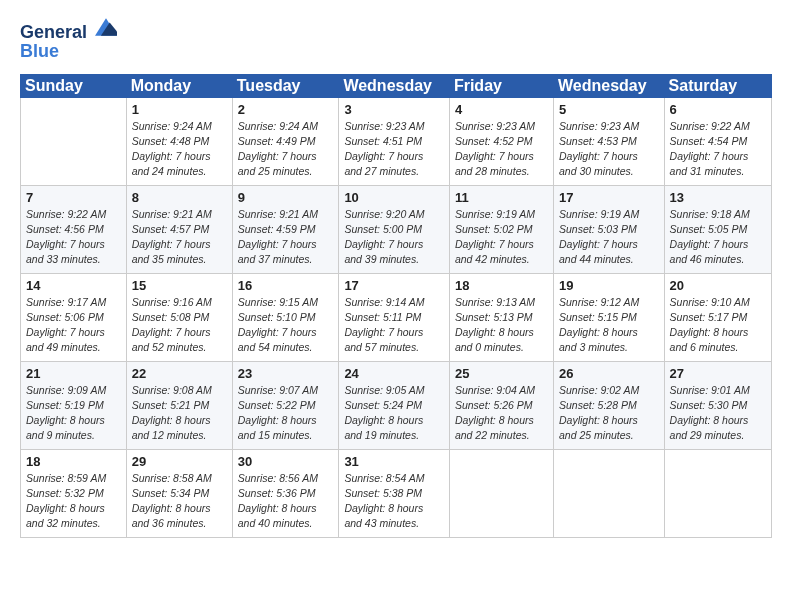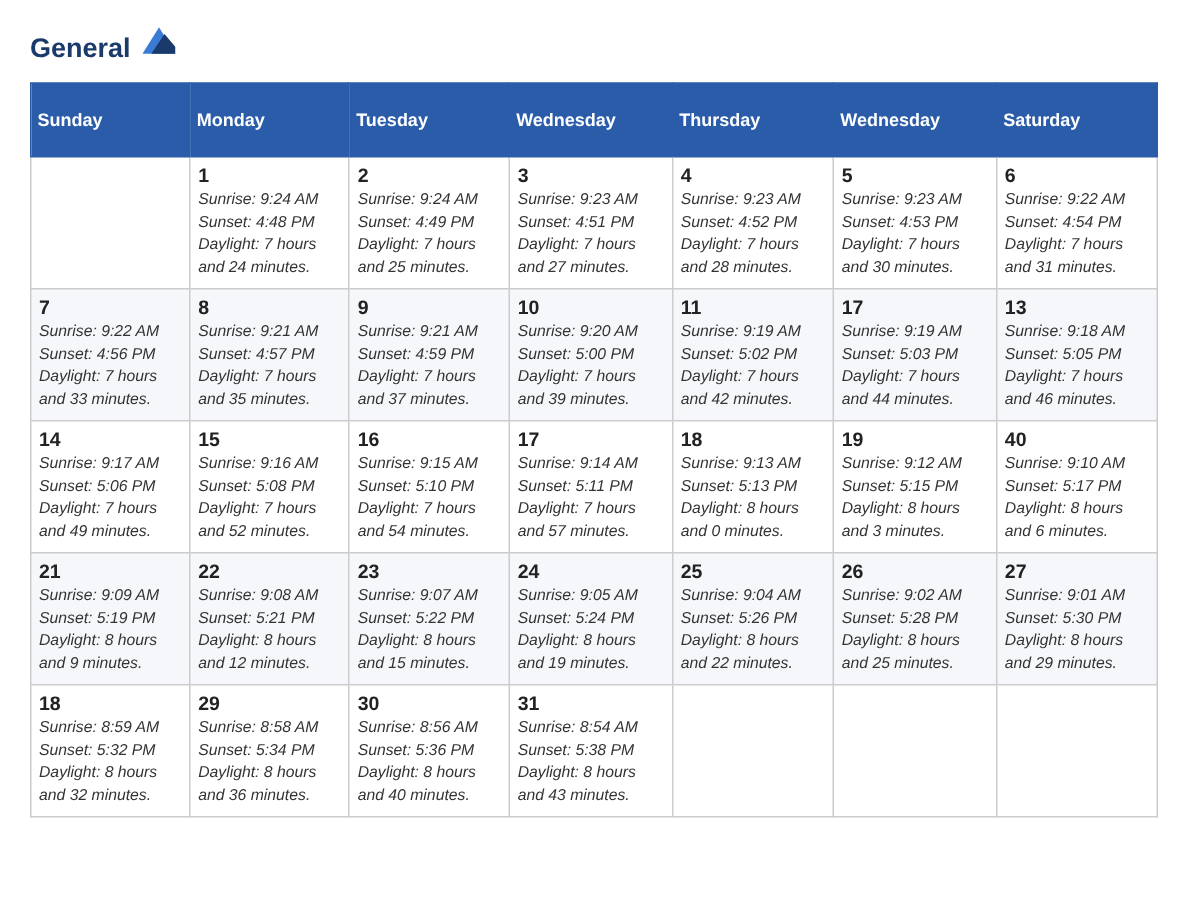--- a/index.html
+++ b/index.html
@@ -48,22 +48,22 @@
       color: #444;
     }
     .calendar {
       width: 100%;
       border-collapse: collapse;
       font-size: 11px;
     }
     .calendar thead tr th {
       background: #2a5caa;
       color: #fff;
-      padding: 17px 4px;
-      font-size: 12px;
+      padding: 2px 4px;
+      font-size: 16px;
       font-weight: bold;
       border: 1px solid #2a5caa;
       text-align: left;
     }
     .calendar tbody tr td {
       border: 1px solid #ccc;
       vertical-align: top;
       padding: 4px 5px;
       height: 88px;
       width: 113px;
@@ -97,36 +97,37 @@
     <div class="logo">
       <div>
         <div style="display:flex;align-items:center;">
           <span class="logo-text">General
             <svg class="logo-icon" viewBox="0 0 30 24" xmlns="http://www.w3.org/2000/svg">
               <polygon points="0,24 15,0 30,24" fill="#3a7bd5"></polygon>
               <polygon points="8,24 20,6 30,18 30,24" fill="#1a3a6b"></polygon>
             </svg>
           </span>
         </div>
+        <div style="font-size:18px;font-weight:bold;color:#3a7bd5;margin-top:-2px;">Blue</div>
       </div>
     </div>
     <div class="title-block">
       <div class="month-title"></div>
       <div class="location"></div>
     </div>
   </div>
 
   <table class="calendar">
     <thead>
       <tr>
       <th>Sunday</th>
           <th>Monday</th>
           <th>Tuesday</th>
           <th>Wednesday</th>
-          <th>Thursday</th>
+          <th>Friday</th>
           <th>Wednesday</th>
           <th>Saturday</th>
         </tr>
     </thead>
     <tbody id="calendar-body">
     <tr>
           <td class="empty-cell"></td>
           <td>
             <span class="day-number">1</span>
             <div class="day-info">Sunrise: 9:24 AM<br>Sunset: 4:48 PM<br>Daylight: 7 hours<br>and 24 minutes.</div>
@@ -201,21 +202,21 @@
           </td>
           <td>
             <span class="day-number">18</span>
             <div class="day-info">Sunrise: 9:13 AM<br>Sunset: 5:13 PM<br>Daylight: 8 hours<br>and 0 minutes.</div>
           </td>
           <td>
             <span class="day-number">19</span>
             <div class="day-info">Sunrise: 9:12 AM<br>Sunset: 5:15 PM<br>Daylight: 8 hours<br>and 3 minutes.</div>
           </td>
           <td>
-            <span class="day-number">40</span>
+            <span class="day-number">20</span>
             <div class="day-info">Sunrise: 9:10 AM<br>Sunset: 5:17 PM<br>Daylight: 8 hours<br>and 6 minutes.</div>
           </td>
         </tr>
         <tr>
           <td>
             <span class="day-number">21</span>
             <div class="day-info">Sunrise: 9:09 AM<br>Sunset: 5:19 PM<br>Daylight: 8 hours<br>and 9 minutes.</div>
           </td>
           <td>
             <span class="day-number">22</span>

